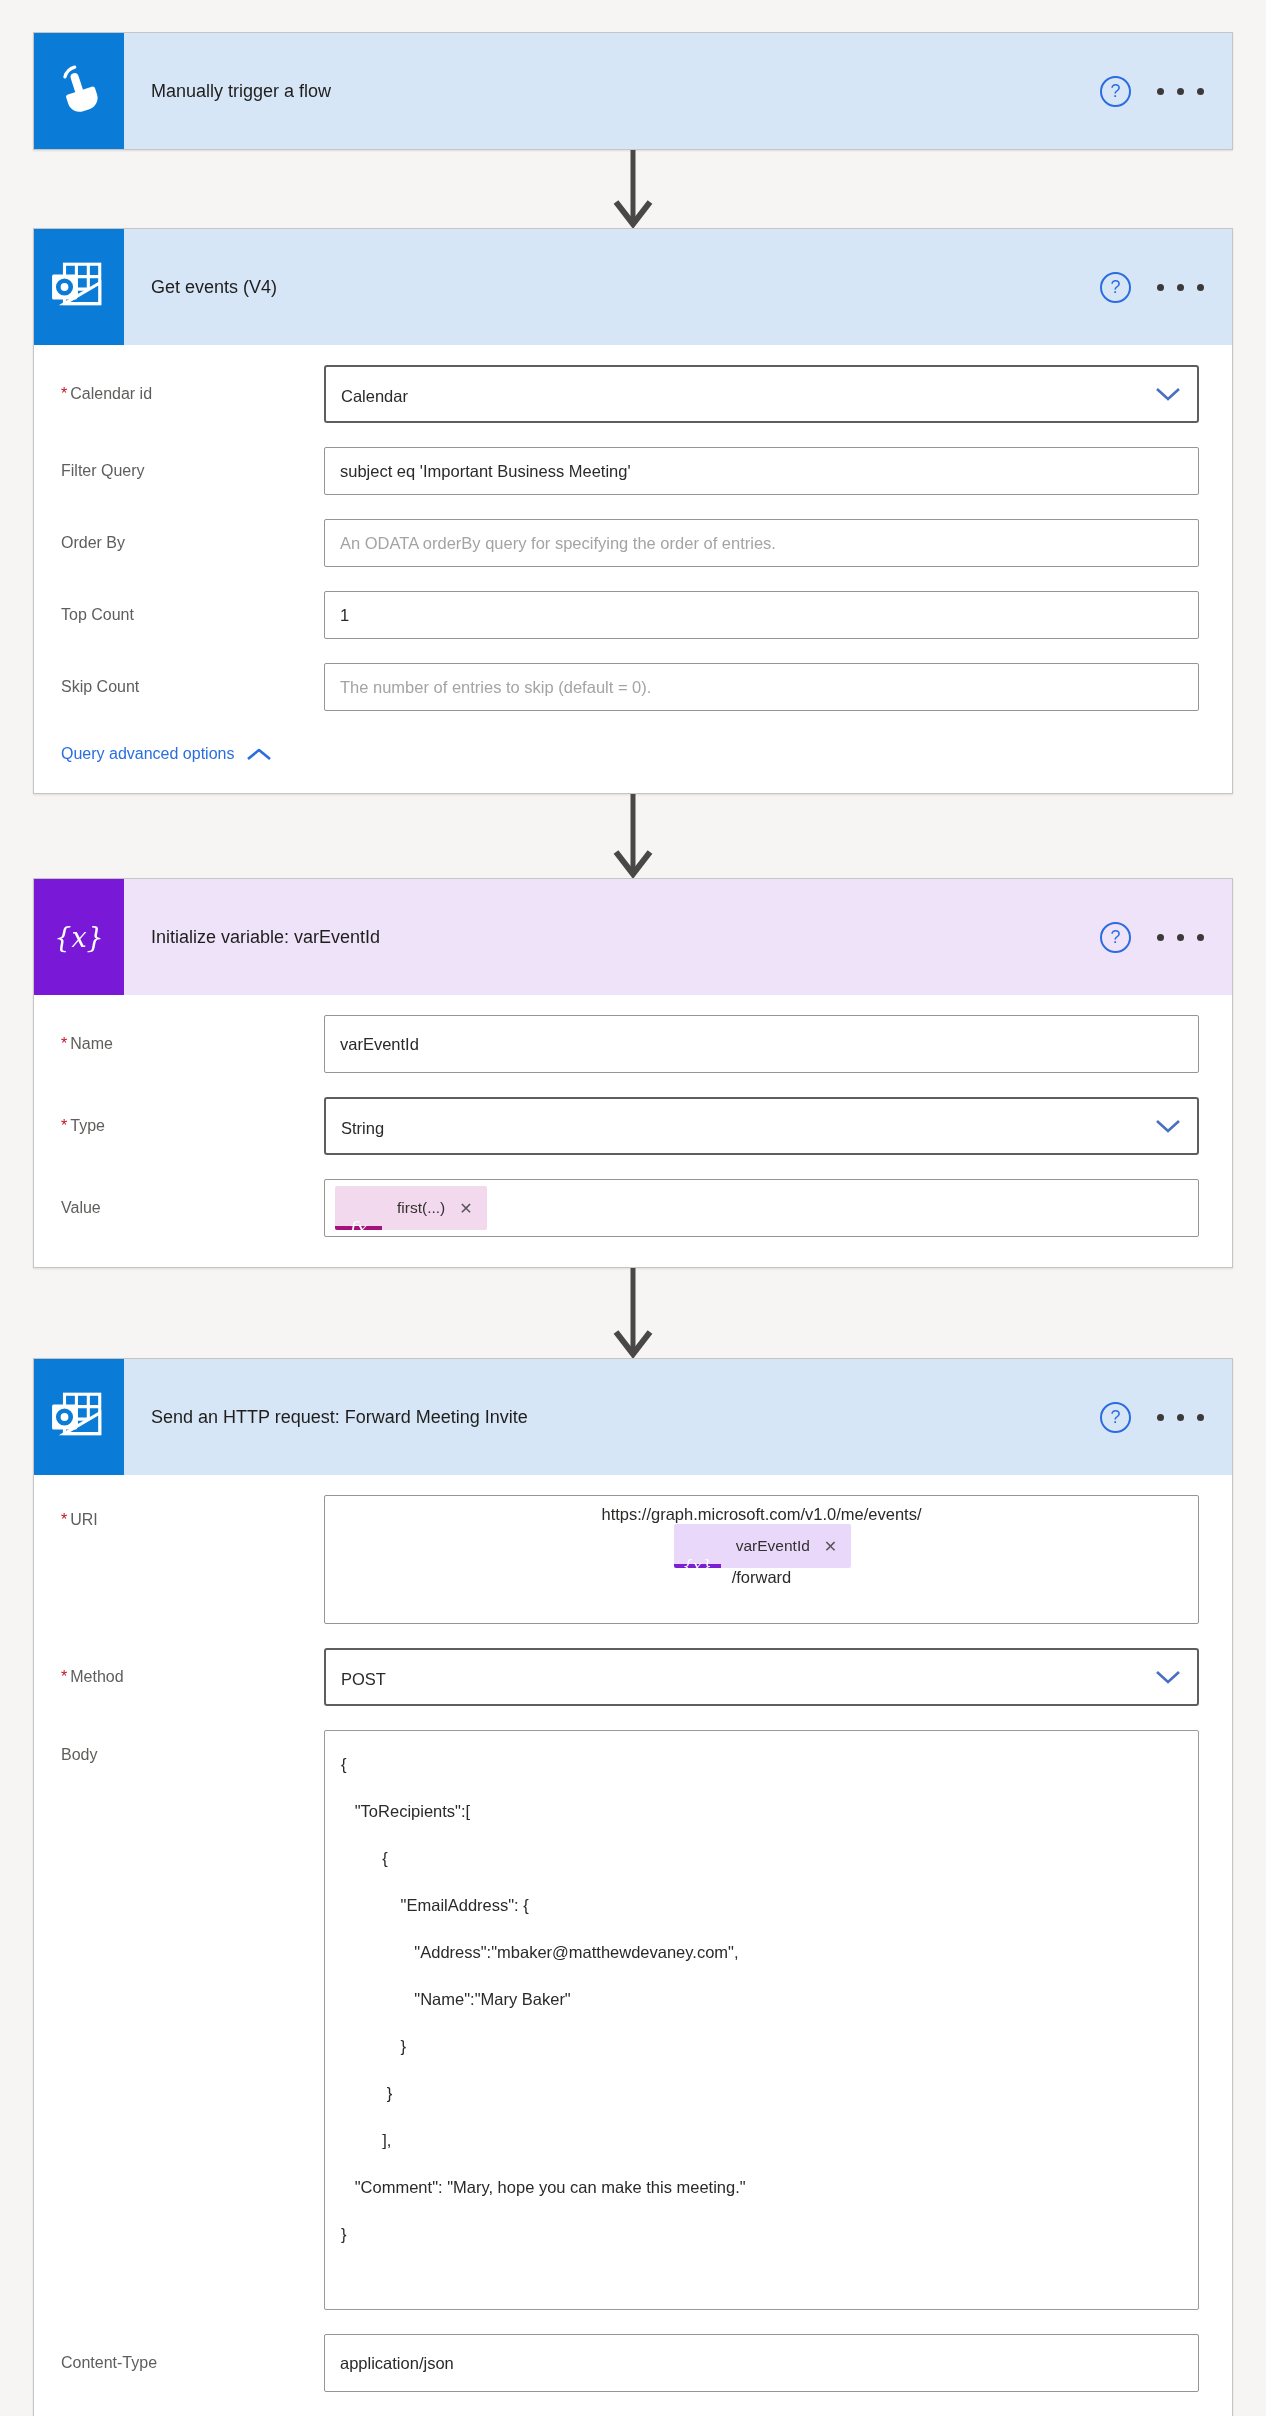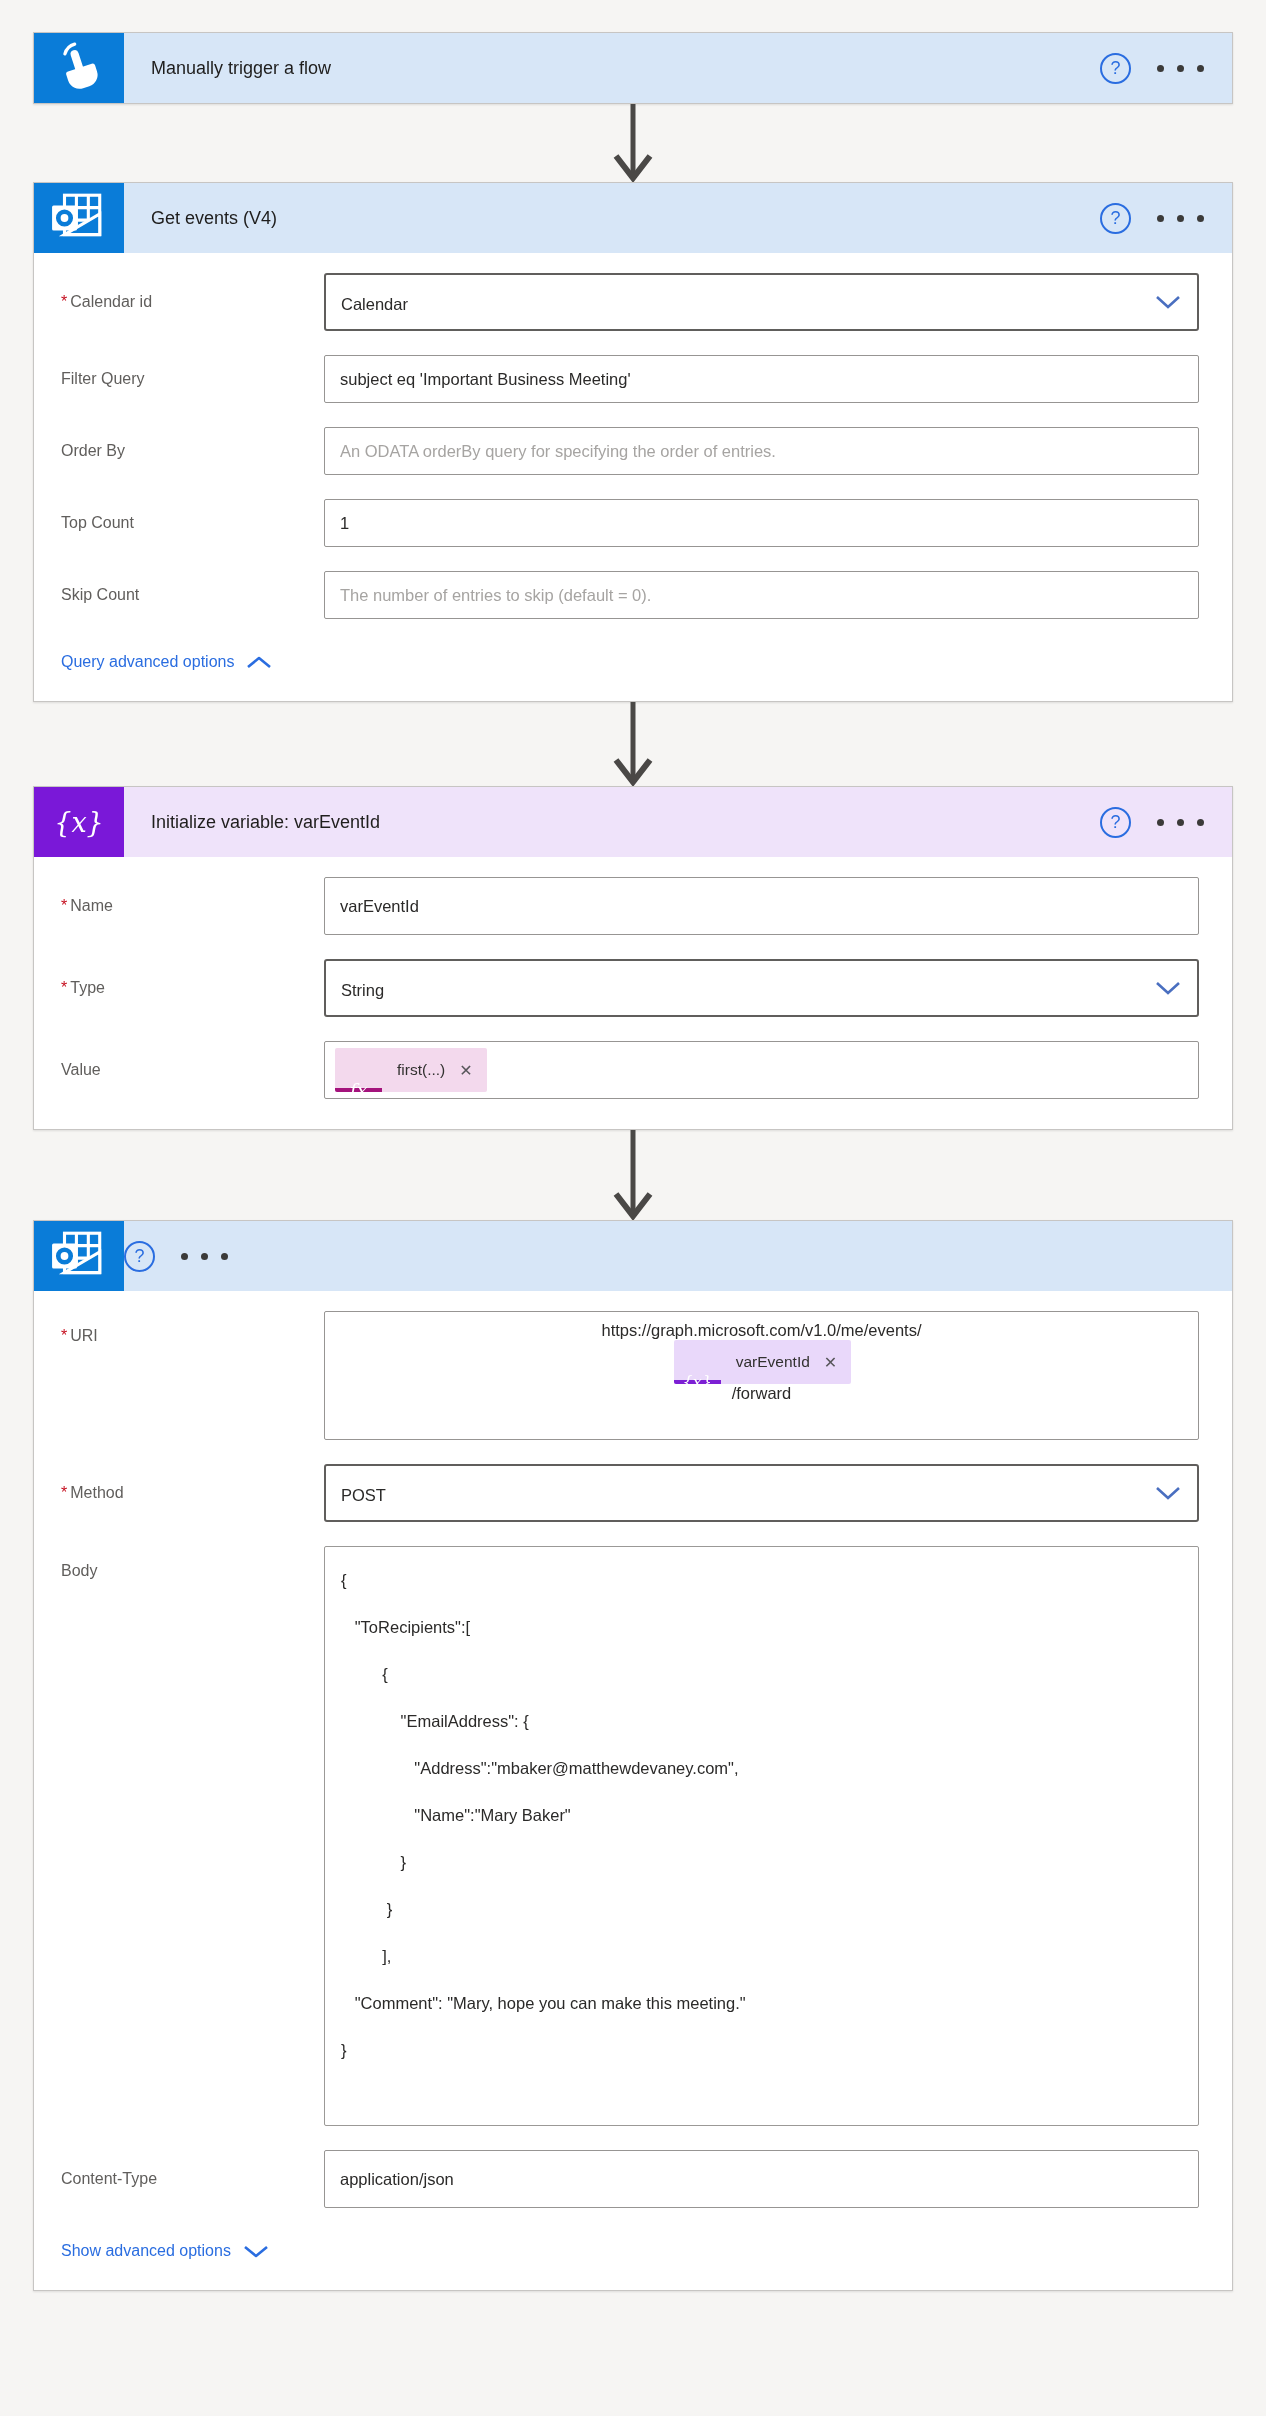--- a/index.html
+++ b/index.html
@@ -12,21 +12,21 @@
     overflow:hidden;
   }
   .canvas { padding:32px 33px 0; }
 
   .card {
     width:1200px;
     background:#fff;
     border:1px solid #c7c5c3;
     box-shadow:0 1px 2px rgba(0,0,0,.10);
   }
-  .card-header { height:70px; display:flex; align-items:stretch; }
+  .card-header { height:116px; display:flex; align-items:stretch; }
   .icon-tile { flex:0 0 90px; display:flex; align-items:center; justify-content:center; }
   .blue  .card-header { background:#d7e6f7; }
   .blue  .icon-tile   { background:#0a7cd8; }
   .purple .card-header { background:#efe3fa; }
   .purple .icon-tile   { background:#7a18d8; }
   .card-title { flex:1; display:flex; align-items:center; padding-left:27px; font-size:18px; color:#1f1e1d; }
   .header-actions { display:flex; align-items:center; gap:24px; padding-right:26px; }
   .help-bubble {
     width:31px; height:31px; border:2.4px solid #2a6de0; border-radius:50%;
     color:#2a6de0; display:flex; align-items:center; justify-content:center;
@@ -280,20 +280,21 @@
             <line x1="14" y1="18" x2="48" y2="18"></line>
             <line x1="14" y1="30" x2="48" y2="30"></line>
             <line x1="25.5" y1="6" x2="25.5" y2="44"></line>
             <line x1="37" y1="6" x2="37" y2="44"></line>
           </g>
           <path d="M14 44 L48 24 L48 44 Z" fill="#0a7cd8" stroke="#fff" stroke-width="3"></path>
           <rect x="2" y="16" width="24" height="24" rx="1.5" fill="#fff"></rect>
           <circle cx="14" cy="28" r="6" fill="none" stroke="#0a7cd8" stroke-width="4.5"></circle>
         </svg>
       </div>
+      <div class="card-title">Send an HTTP request: Forward Meeting Invite</div>
       <div class="header-actions">
         <span class="help-bubble">?</span>
         <span class="dots">
             <i></i>
             <i></i>
             <i></i>
           </span>
       </div>
     </header>
     <div class="card-body">

